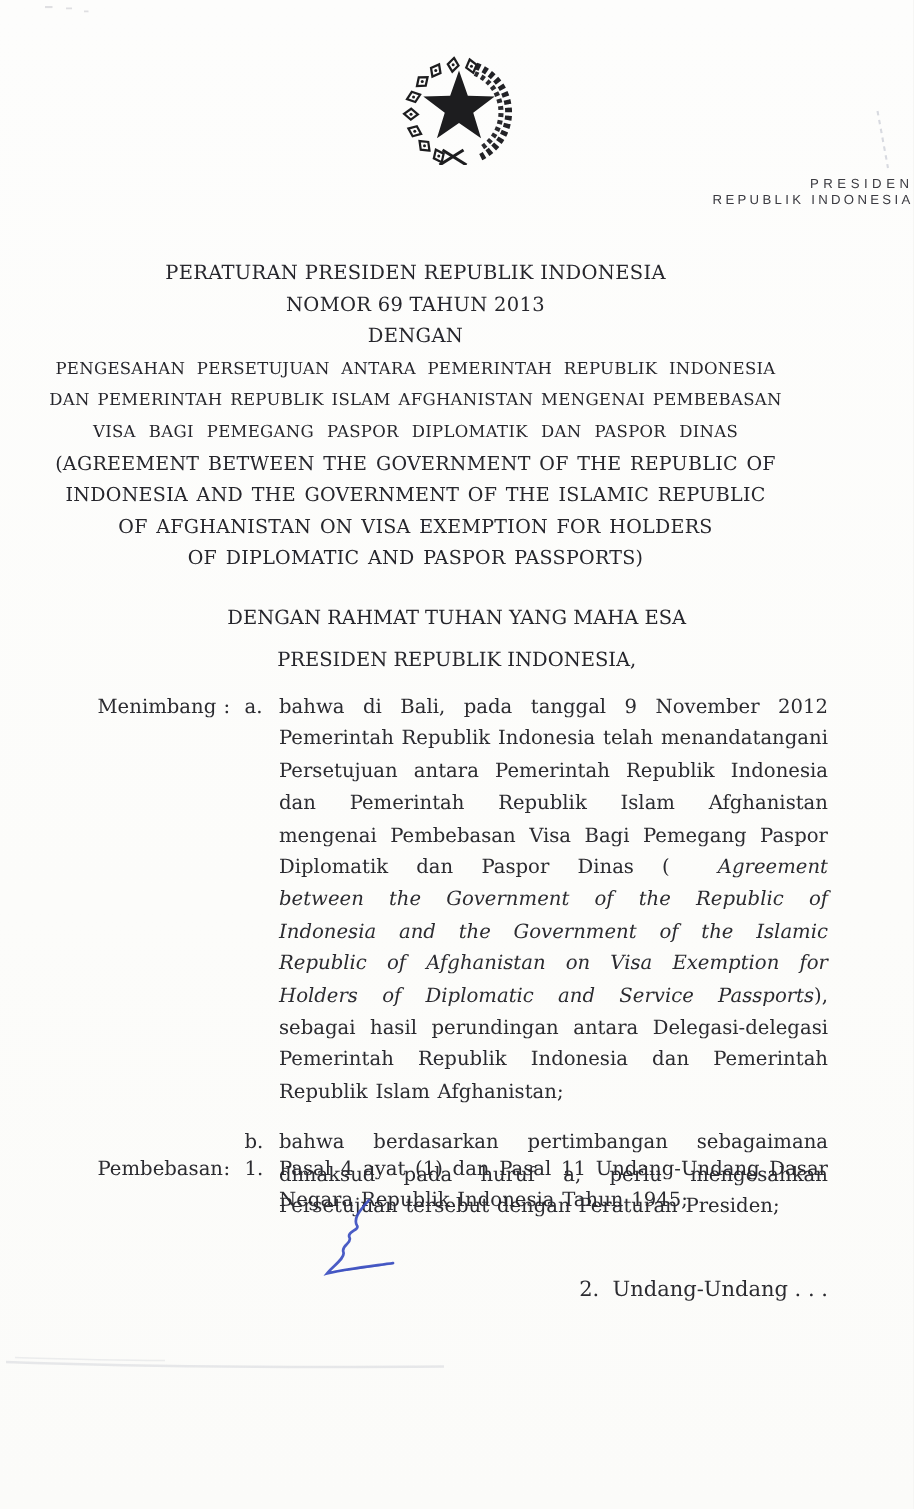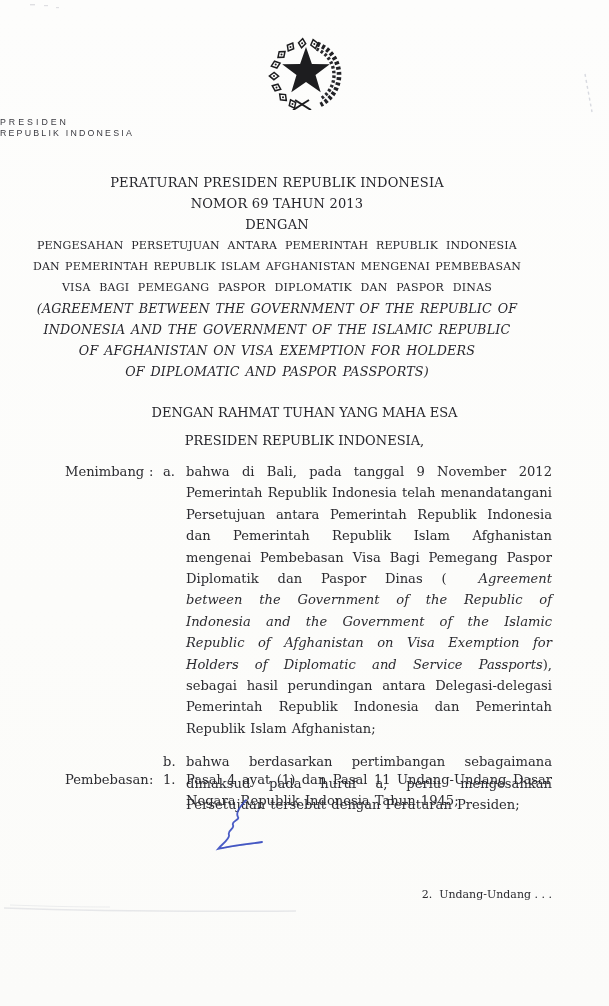--- a/index.html
+++ b/index.html
@@ -9,36 +9,36 @@
     font-family:"DejaVu Serif", serif;
   }
   .page{
     position:relative;width:609px;height:1006px;overflow:hidden;
     background:linear-gradient(180deg,#fdfdfc 0%,#fcfcfa 60%,#fbfbf9 100%);
     color:#2b2b30;
   }
   
   .emblem{position:absolute;left:264px;top:30px;width:84px;height:80px;}
   .letterhead{
-    position:absolute;top:117px;left:0;width:609px;text-align:left;
+    position:absolute;top:117px;left:0;width:609px;text-align:right;
     font-family:"Liberation Sans", sans-serif;color:#3a3a40;
   }
   .letterhead .lh1{font-size:8.8px;letter-spacing:3px;line-height:10.5px;}
   .letterhead .lh2{font-size:8.8px;letter-spacing:2.2px;line-height:10.5px;}
   
   .title-block{
     position:absolute;top:172px;left:0;width:554px;text-align:center;
     color:#26262c;
   }
   .t-line{font-size:13px;line-height:21px;letter-spacing:.2px;white-space:nowrap;}
   .t-sub{font-size:11px;}
   .ws1{word-spacing:4px;}
   .ws2{word-spacing:1.5px;}
   .ws3{word-spacing:5px;}
-  .t-it{font-style:italic;font-size:12.7px;word-spacing:1.5px;}
+  .t-it{font-size:12.7px;word-spacing:1.5px;}
   
   .preamble{position:absolute;left:0;width:609px;text-align:center;font-size:13px;color:#26262c;white-space:nowrap;}
   .preamble.p1{top:405px;}
   .preamble.p2{top:433px;}
   
   .clause{position:absolute;left:65px;width:487px;display:flex;align-items:flex-start;color:#2b2b30;}
   .clause.menimbang{top:461px;}
   .clause.mengingat{top:769px;}
   .c-label{width:84px;flex:0 0 84px;font-size:13.1px;line-height:21.4px;}
   .c-colon{width:14px;flex:0 0 14px;font-size:13.1px;line-height:21.4px;}
@@ -48,21 +48,21 @@
   .c-marker{width:23px;flex:0 0 23px;font-size:13.1px;line-height:21.4px;}
   .c-text{
     width:366px;margin:0;font-size:13.1px;line-height:21.4px;
     text-align:justify;word-spacing:1px;
   }
   .c-text .it{font-style:italic;margin-left:32px;}
   
   .paraf{position:absolute;left:212px;top:796px;width:60px;height:62px;}
   .catchword{
     position:absolute;top:852px;left:0;width:552px;text-align:right;
-    font-size:11px;color:#2b2b30;white-space:pre;margin-top:36px;
+    font-size:14px;color:#2b2b30;white-space:pre;
   }
   
   .artifacts{position:absolute;left:0;top:0;width:609px;height:1006px;pointer-events:none;}
 </style>
 </head>
 <body>
 
 <div class="page">
 
   <svg class="emblem" viewBox="0 0 84 80" xmlns="http://www.w3.org/2000/svg">

